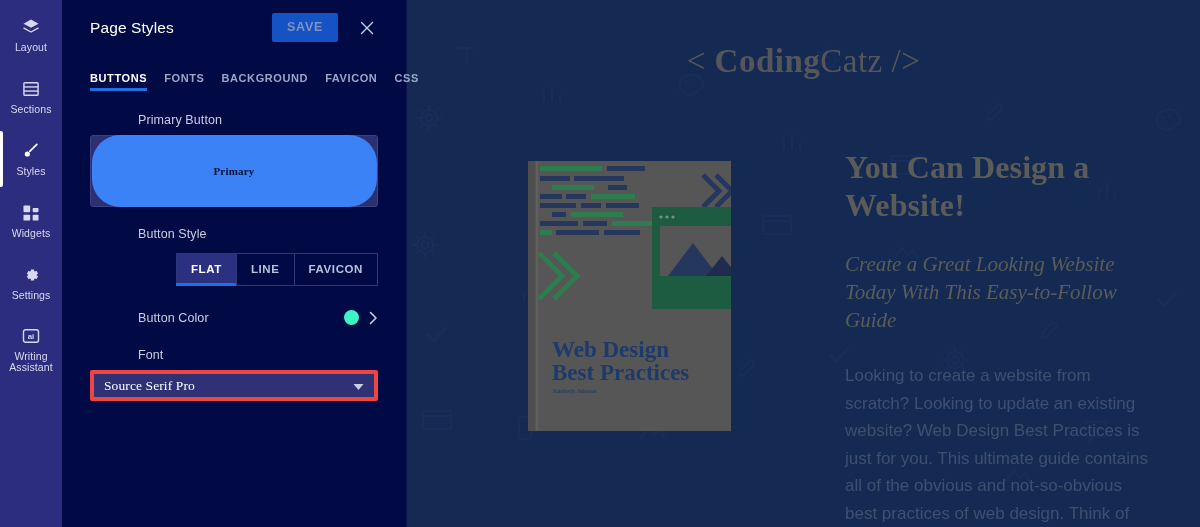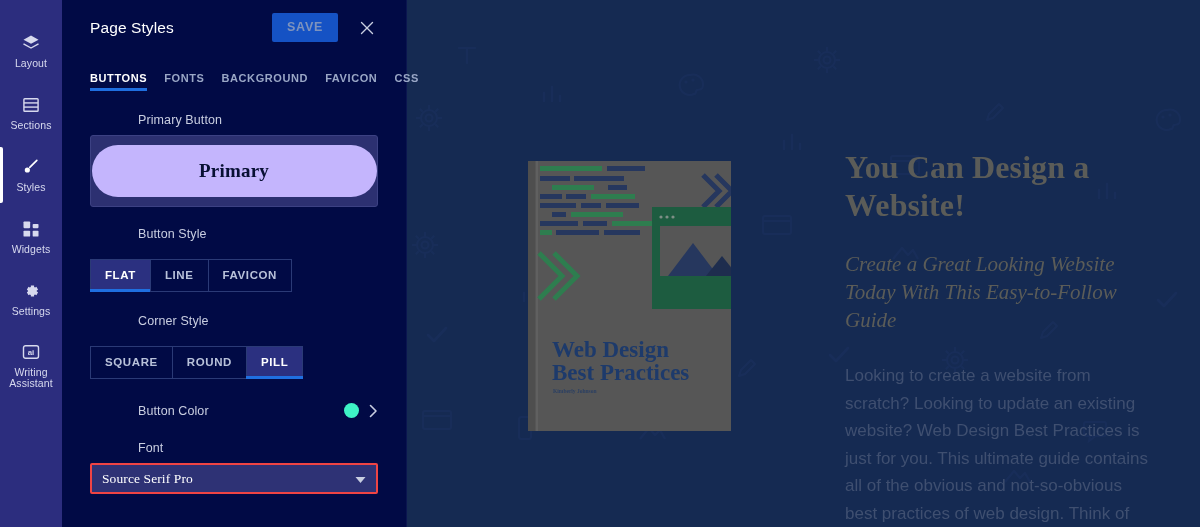--- a/index.html
+++ b/index.html
@@ -11,21 +11,21 @@
     -webkit-font-smoothing: antialiased;
   }
   #app { position: relative; width: 1200px; height: 527px; display: flex; }
 
   
   #rail {
     width: 62px; height: 527px; flex: 0 0 62px;
     background: #2c2d7e;
     position: relative; z-index: 5;
     display: flex; flex-direction: column; align-items: center;
-    padding-top: 20px;
+    padding-top: 4px;
   }
   .rail-item {
     width: 62px; height: 62px;
     display: flex; flex-direction: column;
     align-items: center; justify-content: center;
     gap: 5px; position: relative; cursor: pointer;
   }
   .rail-item .rlabel {
     font-size: 10.5px; color: #d7d9ee; line-height: 11px;
     text-align: center; letter-spacing: .1px;
@@ -75,27 +75,27 @@
 
   .field-label {
     font-size: 12.5px; color: #c9cee1; margin-bottom: 8px; letter-spacing: .1px; margin-left: 48px;
   }
   #sec-primary { margin-top: 22px; }
   #btn-preview {
     height: 72px; background: #2c3071; border: 1px solid #3c4183;
     border-radius: 3px; display: flex; align-items: center; justify-content: center;
   }
   #primary-btn {
-    width: 285px; height: 52px; background: #c4b5fd; border: none;
+    width: 285px; height: 72px; background: #3b82f6; border: none;
     border-radius: 28px; cursor: pointer;
     color: #081033; font-family: "Liberation Serif", serif;
-    font-size: 19px; font-weight: 700; letter-spacing: .2px;
-  }
-
-  .seg-group { display: flex; margin-top: 18px; }
+    font-size: 11px; font-weight: 700; letter-spacing: .2px;
+  }
+
+  .seg-group { display: flex; margin-top: 12px; justify-content: flex-end; }
   .seg {
     border: 1px solid #2b3a76; border-right: none;
     font-size: 11.5px; font-weight: 700; letter-spacing: .6px;
     color: #b9c2da; background: transparent; cursor: pointer;
     padding: 9px 14px 10px; position: relative;
     font-family: "Liberation Sans", sans-serif;
   }
   .seg:last-child { border-right: 1px solid #2b3a76; }
   .seg.active { background: #2b3080; color: #fff; }
   .seg.active::after {
@@ -107,21 +107,21 @@
 
   #sec-color { margin-top: 24px; display: flex; align-items: center; }
   #sec-color .field-label { margin-bottom: 0; flex: 1; }
   #color-swatch {
     width: 15px; height: 15px; border-radius: 50%; background: #3ef3c6; cursor: pointer;
   }
   #color-chevron { margin-left: 10px; cursor: pointer; display:flex; }
 
   #sec-font { margin-top: 23px; }
   #font-select {
-    height: 31px; background: #2e3275; border: 2px solid #ef4444; border-radius: 2px;
+    height: 31px; background: #2e3275; border: 4px solid #ef4444; border-radius: 2px;
     display: flex; align-items: center; padding: 0 10px; cursor: pointer;
   }
   #font-value {
     flex: 1; font-family: "Liberation Serif", serif;
     font-size: 13.5px; color: #fff; letter-spacing: .1px;
   }
 
   
   #preview {
     flex: 1; height: 527px; position: relative; overflow: hidden;
@@ -255,28 +255,20 @@
 
     <div id="sec-style">
       <div class="field-label">Button Style</div>
       <div class="seg-group">
         <button class="seg active">FLAT</button>
         <button class="seg">LINE</button>
         <button class="seg">FAVICON</button>
       </div>
     </div>
 
-    <div id="sec-corner">
-      <div class="field-label">Corner Style</div>
-      <div class="seg-group">
-        <button class="seg">SQUARE</button>
-        <button class="seg">ROUND</button>
-        <button class="seg active">PILL</button>
-      </div>
-    </div>
 
     <div id="sec-color">
       <div class="field-label">Button Color</div>
       <div id="color-swatch"></div>
       <div id="color-chevron">
         <svg width="9" height="14" viewBox="0 0 9 14" fill="none" stroke="#c9cee1" stroke-width="1.6" stroke-linecap="round" stroke-linejoin="round">
           <polyline points="1.5,1.5 7,7 1.5,12.5"></polyline>
         </svg>
       </div>
     </div>
@@ -362,20 +354,23 @@
       <use href="#ico-pencil" x="642" y="330"></use>
       <use href="#ico-chart" x="700" y="192"></use>
       <use href="#ico-chat" x="688" y="430"></use>
       <use href="#ico-gear" x="420" y="60"></use>
       <use href="#ico-type" x="60" y="55"></use>
       <use href="#ico-mountain" x="610" y="475"></use>
       <use href="#ico-palette" x="760" y="120"></use>
       <use href="#ico-check" x="760" y="300"></use>
     </svg>
 
+    <div id="logo">
+      <span class="lt">&lt;</span>&nbsp;<span class="bold">Coding</span><span>Catz</span>&nbsp;<span class="gt">/&gt;</span>
+    </div>
 
     <svg id="book" viewBox="0 0 203 270">
       <rect x="0" y="0" width="203" height="270" fill="#565656"></rect>
       <rect x="0" y="0" width="7" height="270" fill="#4e4e4e"></rect>
       <line x1="9" y1="0" x2="9" y2="270" stroke="#6a6a6a" stroke-width="1"></line>
 
       <g>
         <rect x="12" y="5" width="62" height="5" fill="#2e7d4f"></rect>
         <rect x="79" y="5" width="38" height="5" fill="#26375e"></rect>
         <rect x="12" y="15" width="30" height="5" fill="#26375e"></rect>

